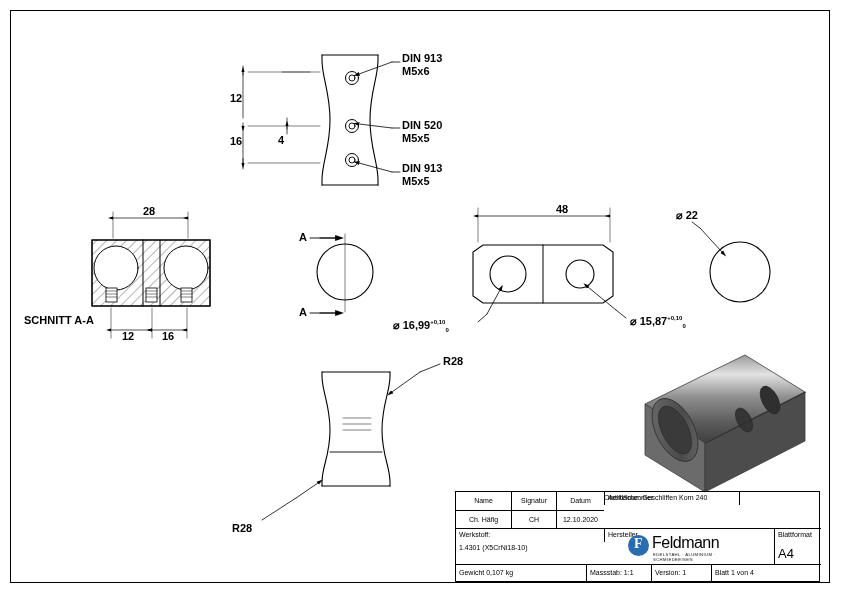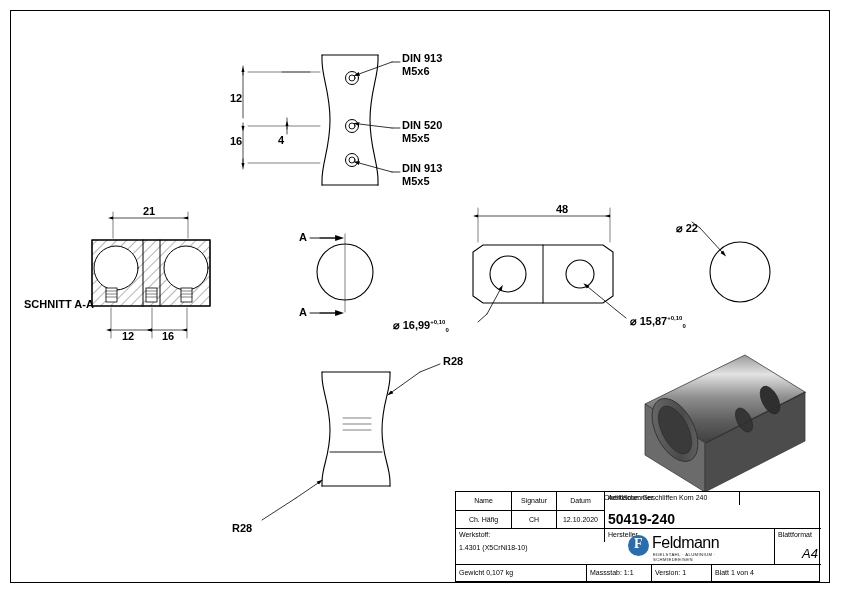--- a/index.html
+++ b/index.html
@@ -185,63 +185,62 @@
   <div class="lbl" style="left:230px;top:135px;">16</div>
   <div class="lbl" style="left:278px;top:134px;">4</div>
 
   <div class="lbl" style="left:402px;top:52px;">DIN 913</div>
   <div class="lbl" style="left:402px;top:65px;">M5x6</div>
   <div class="lbl" style="left:402px;top:119px;">DIN 520</div>
   <div class="lbl" style="left:402px;top:132px;">M5x5</div>
   <div class="lbl" style="left:402px;top:162px;">DIN 913</div>
   <div class="lbl" style="left:402px;top:175px;">M5x5</div>
 
-  <div class="lbl" style="left:143px;top:205px;">21</div>
-  <div class="lbl" style="left:24px;top:298px;">SCHNITT A-A</div>
+  <div class="lbl" style="left:143px;top:205px;">28</div>
+  <div class="lbl" style="left:24px;top:314px;">SCHNITT A-A</div>
   <div class="lbl" style="left:122px;top:330px;">12</div>
   <div class="lbl" style="left:162px;top:330px;">16</div>
 
   <div class="lbl" style="left:299px;top:231px;">A</div>
   <div class="lbl" style="left:299px;top:306px;">A</div>
 
   <div class="lbl" style="left:556px;top:203px;">48</div>
 
   <div class="lbl" style="left:393px;top:316px;">
     <span>⌀</span>
     <span>16,99</span><span class="sup">+0,10</span><span class="sub">0</span>
   </div>
 
   <div class="lbl" style="left:630px;top:312px;">
     <span>⌀</span>
     <span>15,87</span><span class="sup">+0,10</span><span class="sub">0</span>
   </div>
 
-  <div class="lbl" style="left:676px;top:209px;margin-top:13px;">⌀ 22</div>
+  <div class="lbl" style="left:676px;top:209px;">⌀ 22</div>
 
   <div class="lbl" style="left:443px;top:355px;">R28</div>
   <div class="lbl" style="left:232px;top:522px;">R28</div>
 
   <div class="tb">
     <div class="cell" style="left:0;top:0;width:55px;height:18px;text-align:center;padding-top:5px;">Name</div>
     <div class="cell bl" style="left:55px;top:0;width:45px;height:18px;text-align:center;padding-top:5px;">Signatur</div>
     <div class="cell bl" style="left:100px;top:0;width:48px;height:18px;text-align:center;padding-top:5px;">Datum</div>
     <div class="cell bl" style="left:148px;top:0;width:135px;height:13px;">Artikelnummer</div>
     <div class="cell bl" style="left:283px;top:0;width:82px;height:13px;"></div>
     <div class="cell" style="left:288px;top:0;width:200px;height:13px;padding-left:0;white-space:nowrap;margin-left:-140px;">Oberfläche:  Geschliffen Korn 240</div>
 
     <div class="cell bt" style="left:0;top:18px;width:55px;height:18px;text-align:center;padding-top:5px;">Ch. Häfig</div>
     <div class="cell bt bl" style="left:55px;top:18px;width:45px;height:18px;text-align:center;padding-top:5px;">CH</div>
     <div class="cell bt bl" style="left:100px;top:18px;width:48px;height:18px;text-align:center;padding-top:5px;">12.10.2020</div>
-    <div class="cell bl big" style="left:148px;top:13px;width:217px;height:23px;">50419-240</div>
 
     <div class="cell bt" style="left:0;top:36px;width:148px;height:14px;">Werkstoff:</div>
     <div class="cell" style="left:0;top:50px;width:148px;height:18px;">1.4301 (X5CrNi18-10)</div>
     <div class="cell bt bl" style="left:148px;top:36px;width:170px;height:14px;">Hersteller</div>
     <div class="cell bt bl" style="left:318px;top:36px;width:47px;height:14px;">Blattformat</div>
-    <div class="cell bl" style="left:318px;top:50px;width:47px;height:22px;font-size:13px;text-align:right;padding-top:4px;font-style:italic;">A4</div>
+    <div class="cell bl" style="left:318px;top:50px;width:47px;height:22px;font-size:13px;text-align:left;padding-top:4px;">A4</div>
 
     <div class="cell bt" style="left:0;top:72px;width:130px;height:18px;padding-top:4px;">Gewicht 0,107 kg</div>
     <div class="cell bt bl" style="left:130px;top:72px;width:65px;height:18px;padding-top:4px;">Massstab: 1:1</div>
     <div class="cell bt bl" style="left:195px;top:72px;width:60px;height:18px;padding-top:4px;">Version: 1</div>
     <div class="cell bt bl" style="left:255px;top:72px;width:110px;height:18px;padding-top:4px;">Blatt 1 von 4</div>
   </div>
 
   <div class="logo">
     <div class="mark">
         <span>F</span>

